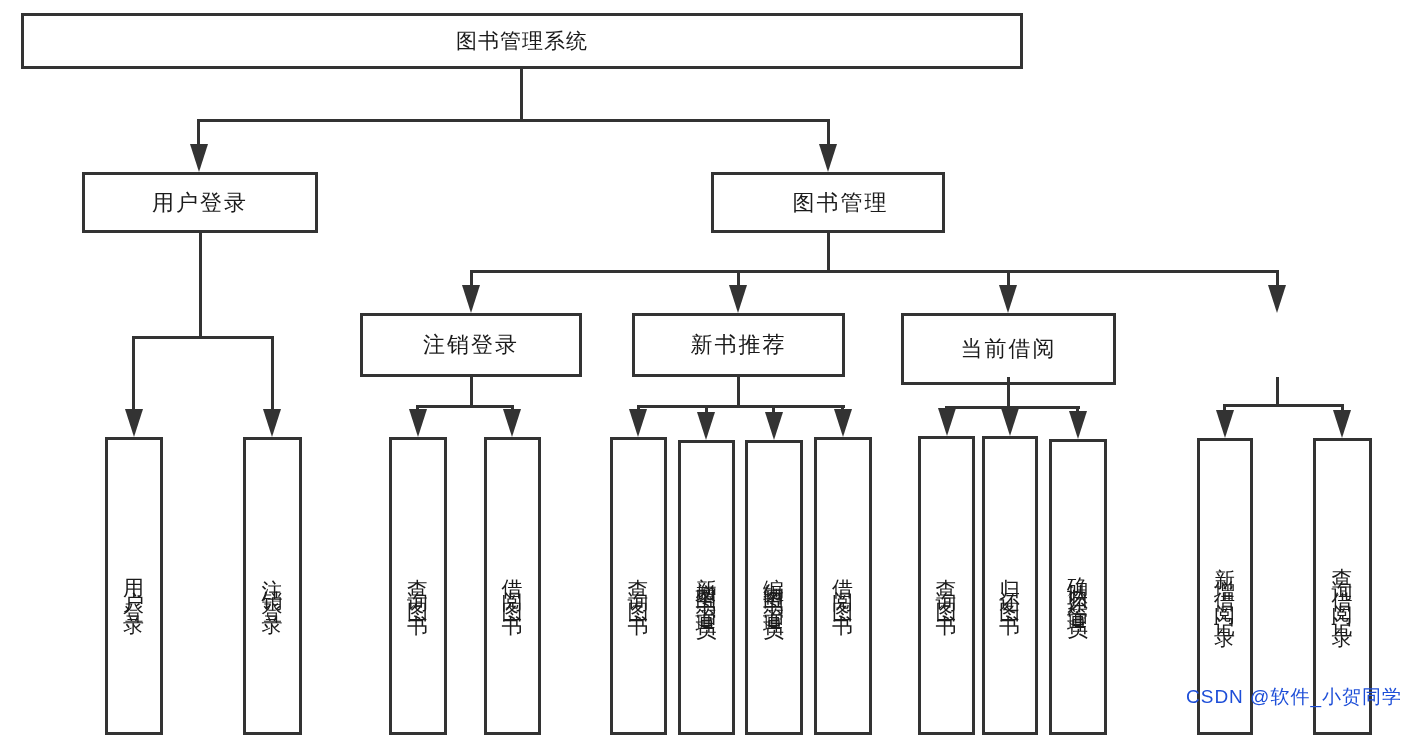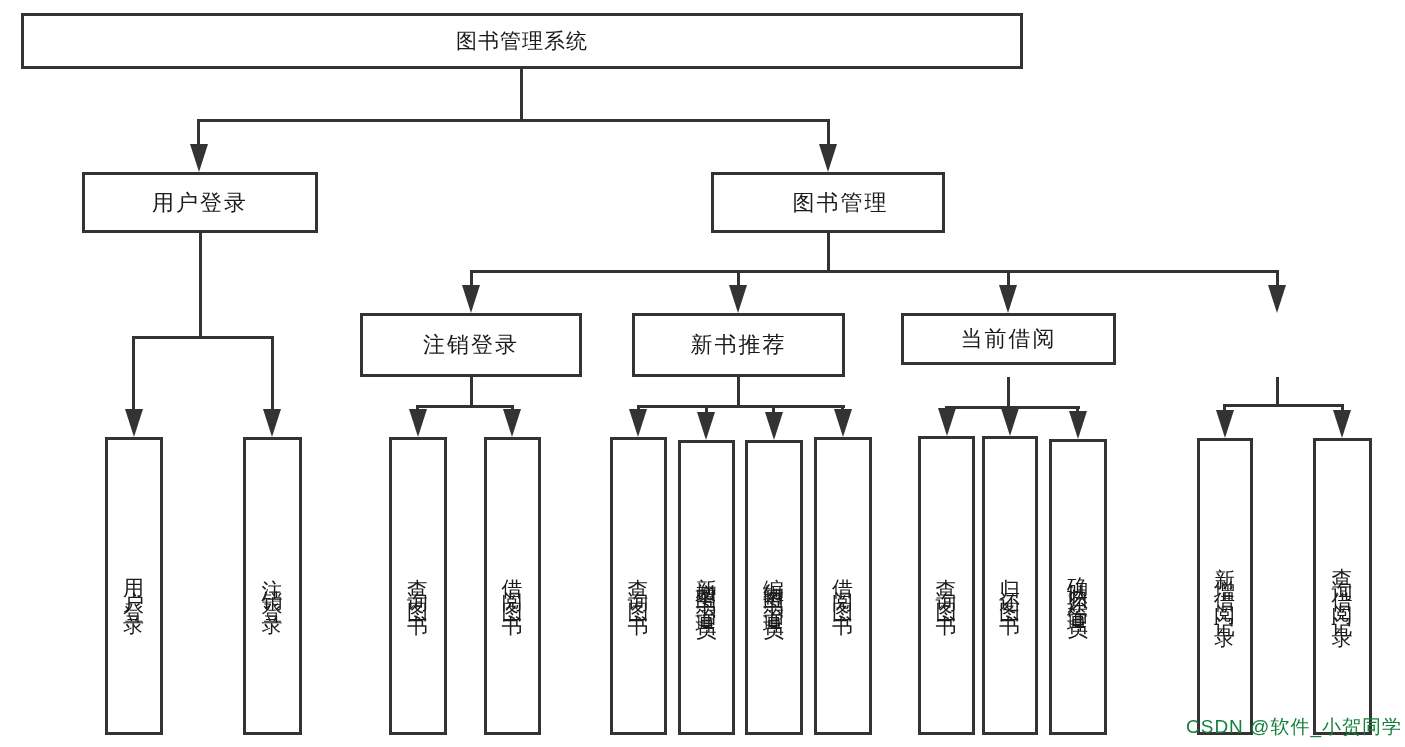--- a/index.html
+++ b/index.html
@@ -21,22 +21,22 @@
   }
   .v-box.tight { letter-spacing:6px; }
   .hline { position:absolute; height:3px; background:#333333; }
   .vline { position:absolute; width:3px; background:#333333; }
   .arrow {
     position:absolute; width:0; height:0;
     border-left:9px solid transparent; border-right:9px solid transparent;
     border-top:28px solid #333333;
   }
   .watermark {
-    position:absolute; left:1186px; top:714px; z-index:6;
-    font-size:19px; color:#15803d; letter-spacing:1px; white-space:nowrap;
+    position:absolute; left:1186px; top:684px; z-index:6;
+    font-size:19px; color:#1d4ed8; letter-spacing:1px; white-space:nowrap;
   }
 </style>
 </head>
 <body>
 
 <div class="canvas">
 
   <div class="box h-box title-box" style="left:21px; top:13px; width:1002px; height:56px;">图书管理系统</div>
 
   <div class="vline" style="left:520px; top:69px; height:52px;"></div>
@@ -62,21 +62,21 @@
   <div class="vline" style="left:737px; top:270px; height:19px;"></div>
   <div class="vline" style="left:1007px; top:270px; height:19px;"></div>
   <div class="vline" style="left:1276px; top:270px; height:19px;"></div>
   <div class="arrow" style="left:462px; top:285px;"></div>
   <div class="arrow" style="left:729px; top:285px;"></div>
   <div class="arrow" style="left:999px; top:285px;"></div>
   <div class="arrow" style="left:1268px; top:285px;"></div>
 
   <div class="box h-box" style="left:360px; top:313px; width:222px; height:64px;">注销登录</div>
   <div class="box h-box" style="left:632px; top:313px; width:213px; height:64px;">新书推荐</div>
-  <div class="box h-box" style="left:901px; top:313px; width:215px; height:52px;">当前借阅</div>
+  <div class="box h-box" style="left:901px; top:313px; width:215px; height:72px;">当前借阅</div>
 
   <div class="vline" style="left:470px; top:377px; height:31px;"></div>
   <div class="hline" style="left:416px; top:405px; width:98px;"></div>
   <div class="vline" style="left:416px; top:405px; height:9px;"></div>
   <div class="vline" style="left:511px; top:405px; height:9px;"></div>
   <div class="arrow" style="left:409px; top:409px;"></div>
   <div class="arrow" style="left:503px; top:409px;"></div>
 
   <div class="vline" style="left:737px; top:377px; height:31px;"></div>
   <div class="hline" style="left:637px; top:405px; width:208px;"></div>

